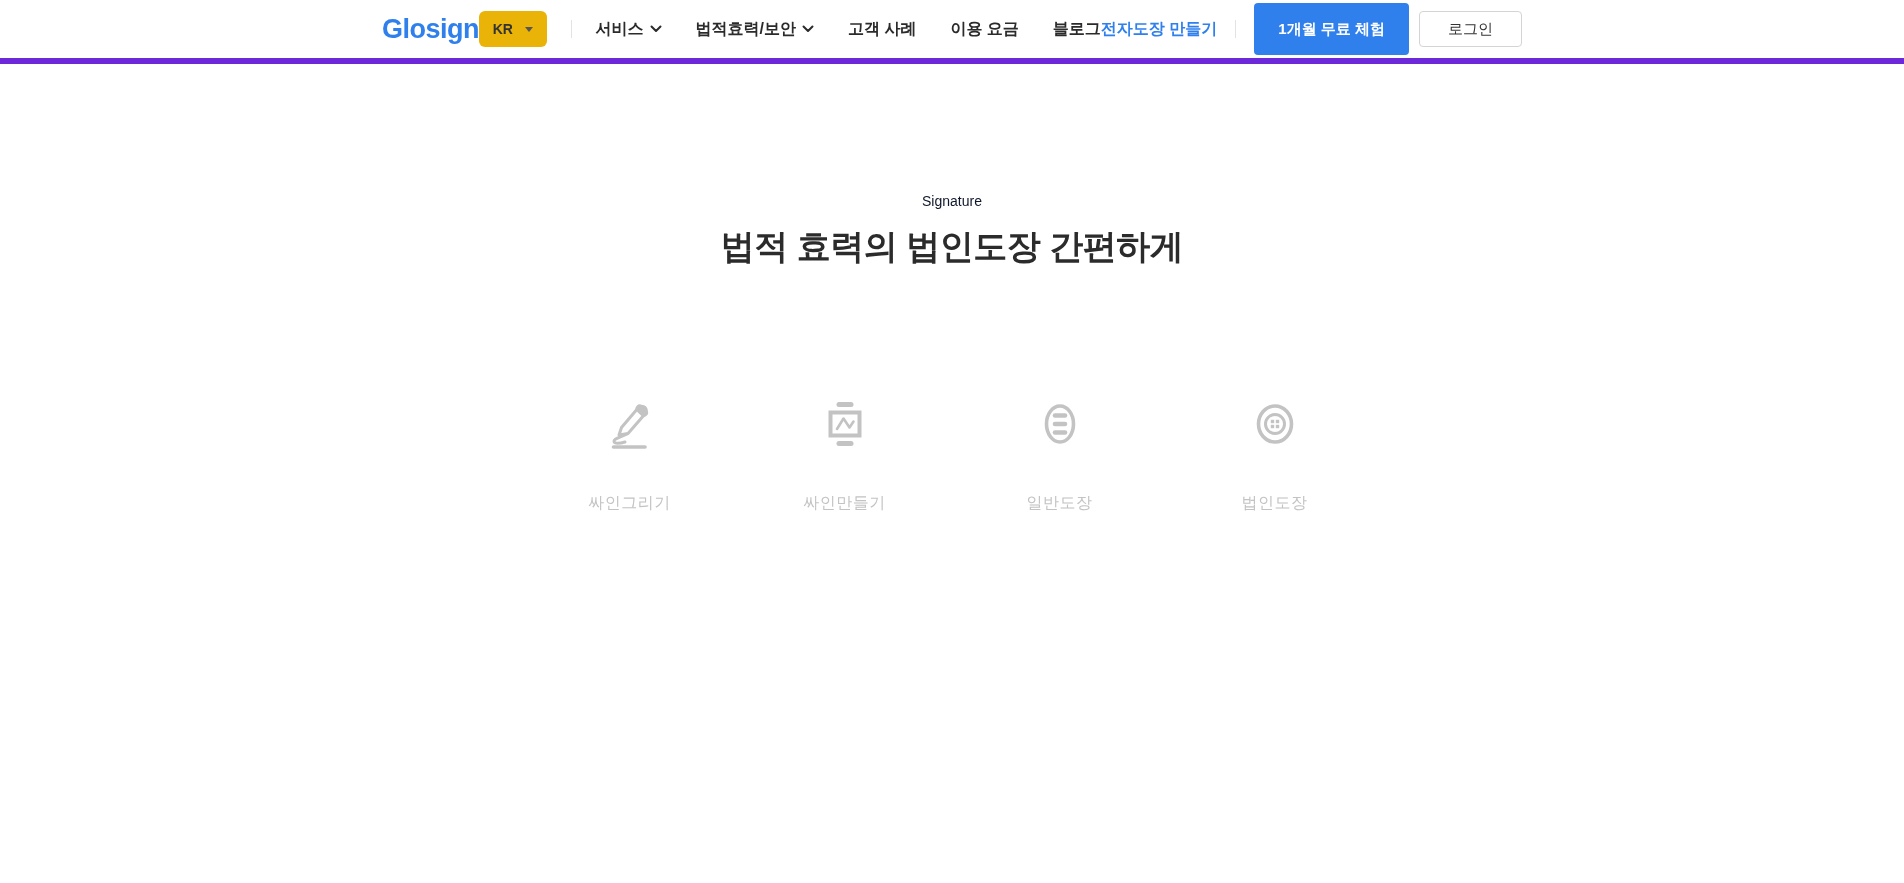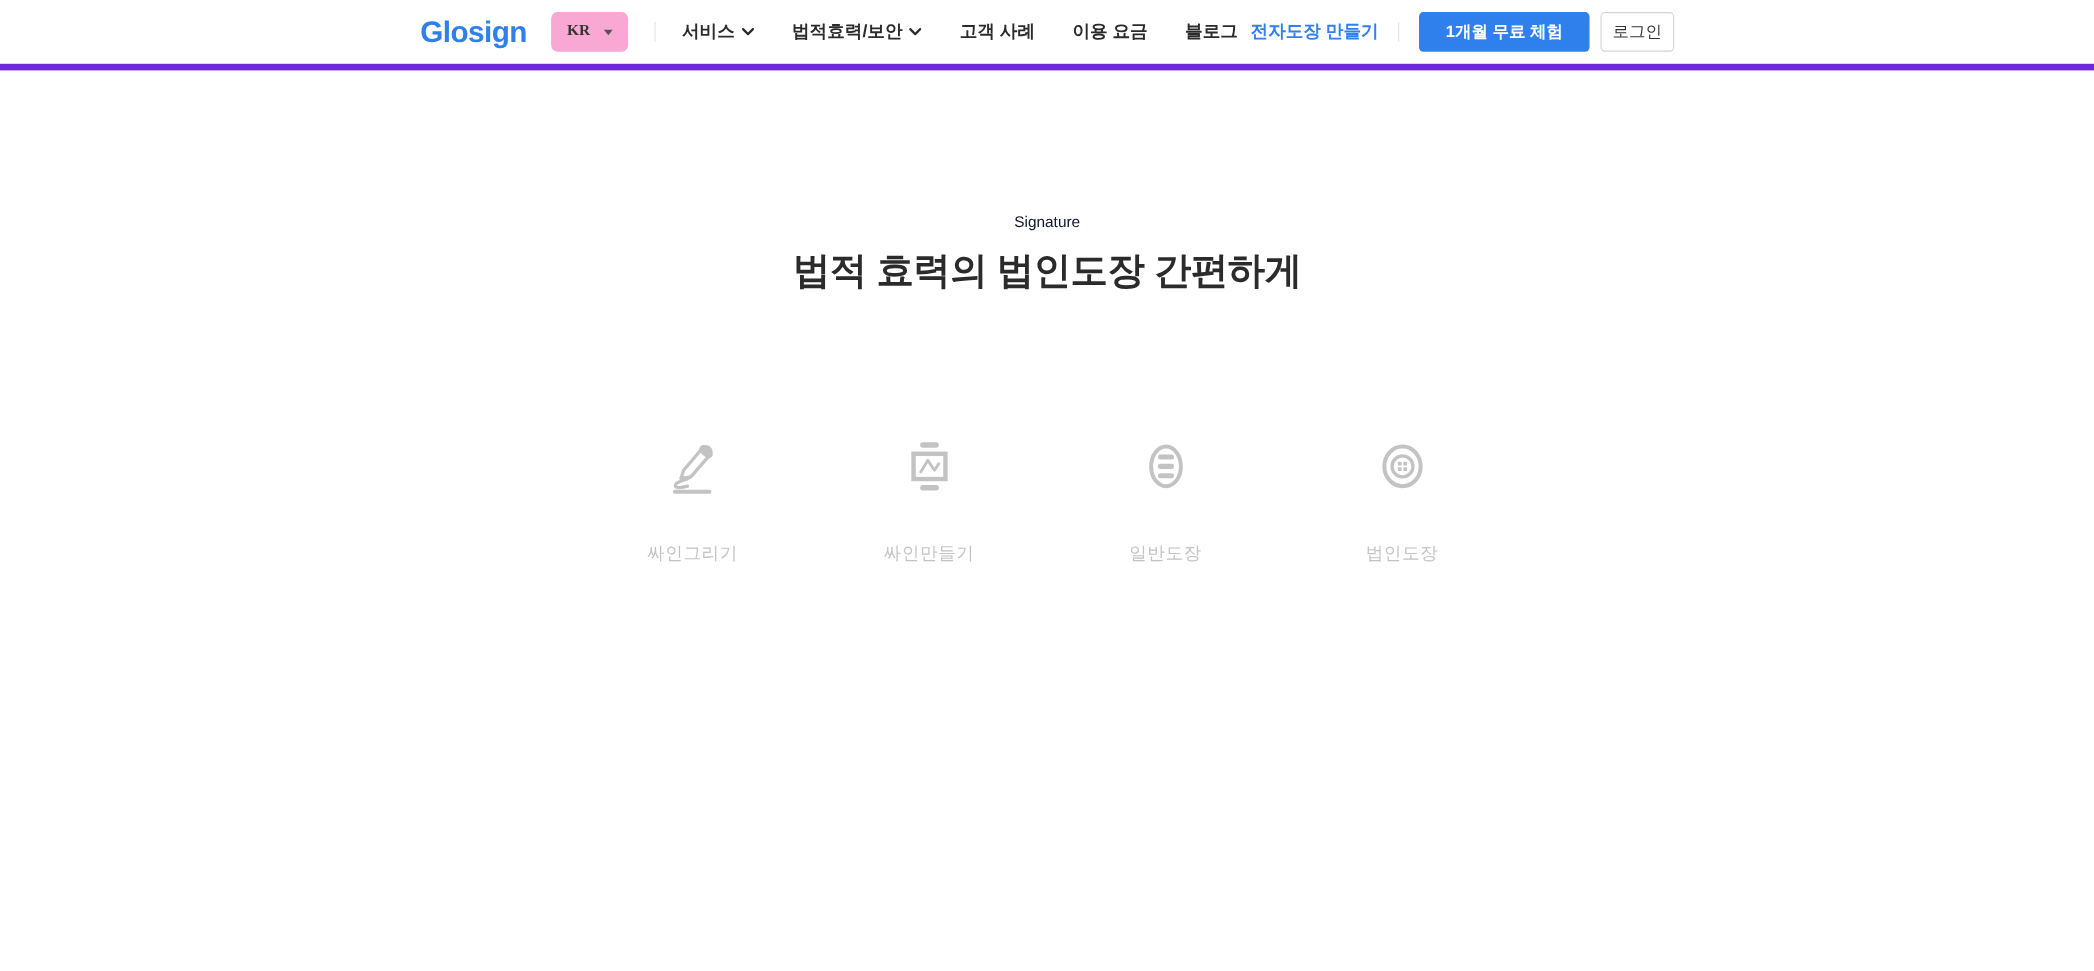--- a/index.html
+++ b/index.html
@@ -28,31 +28,29 @@
   }
   .logo {
     font-size: 27px;
     font-weight: 700;
     color: #2F80ED;
     letter-spacing: -0.5px;
     cursor: pointer;
     line-height: 1;
   }
   .lang-select {
-    margin-left: 22px;
     width: 70px;
     height: 36px;
-    background: #f9a8d4;
+    background: #eab308;
     border-radius: 6px;
     display: flex;
     align-items: center;
     justify-content: center;
     gap: 12px;
     cursor: pointer;
-    font-family: Liberation Serif, serif;
   }
   .lang-select .lang-code {
     font-size: 14px;
     font-weight: 600;
     color: #333333;
   }
   .caret-down {
     width: 0; height: 0;
     border-left: 4px solid transparent;
     border-right: 4px solid transparent;
@@ -87,36 +85,36 @@
   }
   .stamp-link {
     font-size: 16px;
     font-weight: 700;
     color: #2F80ED;
     cursor: pointer;
     white-space: nowrap;
   }
   .header-right .v-divider { margin: 0 18px; }
   .btn-primary {
-    height: 36px;
+    height: 52px;
     padding: 0 24px;
     background: #2F80ED;
     color: #ffffff;
     font-size: 15px;
     font-weight: 700;
     border: none;
     border-radius: 4px;
     cursor: pointer;
     font-family: inherit;
     white-space: nowrap;
   }
   .btn-outline {
     height: 36px;
     margin-left: 10px;
-    padding: 0 10px;
+    padding: 0 28px;
     background: #ffffff;
     color: #333333;
     font-size: 15px;
     font-weight: 500;
     border: 1px solid #d4d4d4;
     border-radius: 4px;
     cursor: pointer;
     font-family: inherit;
     white-space: nowrap;
   }

